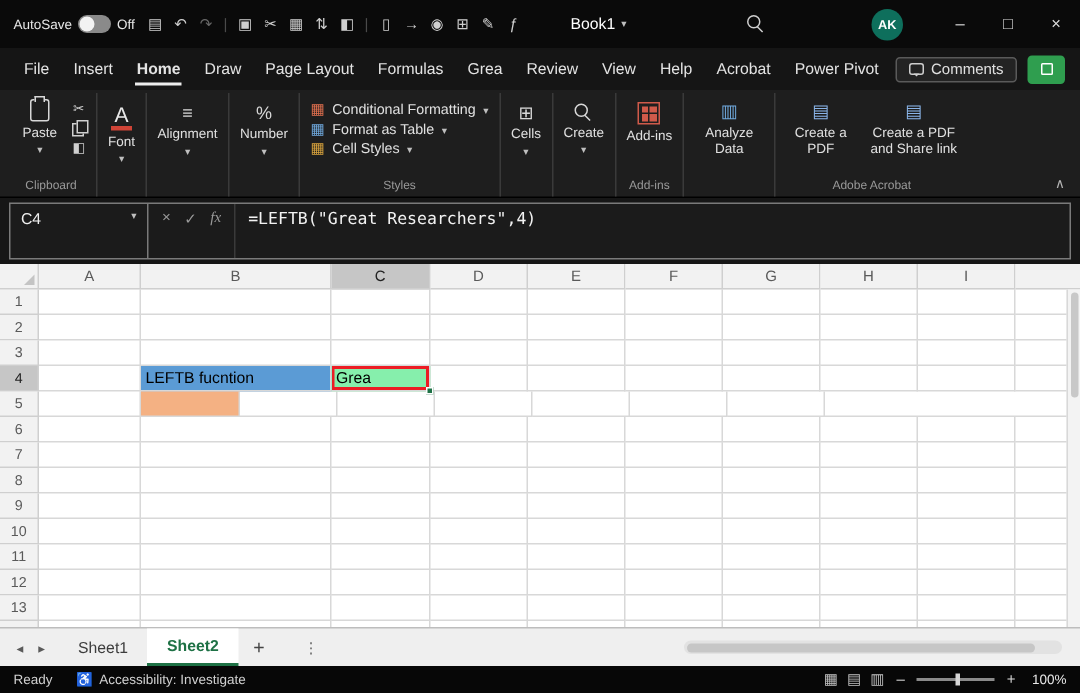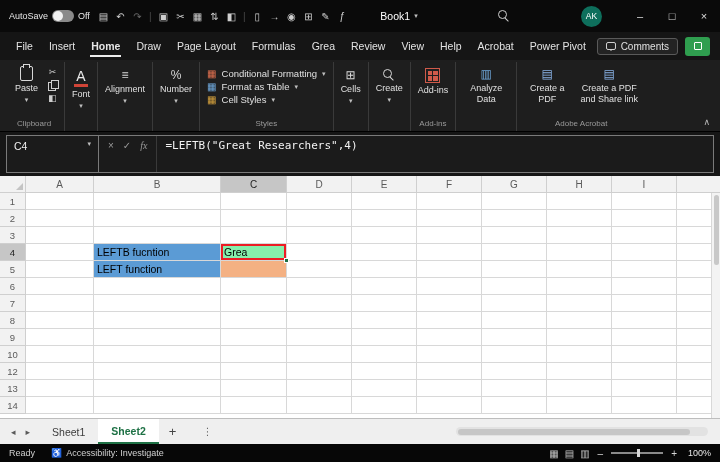--- a/index.html
+++ b/index.html
@@ -16,21 +16,21 @@
   .tbi{min-width:15px;text-align:center;font-size:10px;color:#cfcfcf}
   .tbi.dim{color:#686868}
   .tbi.sep{color:#4a4a4a;min-width:7px}
   .title-center{position:absolute;left:399px;transform:translateX(-50%);font-size:10.5px;color:#fff;display:flex;gap:4px;align-items:center}
   .caret{font-size:7px;color:#bfbfbf}
   .tb-right{margin-left:auto;display:flex;align-items:center;height:100%}
   .mag{position:relative;width:12px;height:12px;display:inline-block}
   .mag::before{content:"";position:absolute;width:7px;height:7px;border:1.4px solid #cfcfcf;border-radius:50%;left:0;top:0}
   .mag::after{content:"";position:absolute;width:5px;height:1.4px;background:#cfcfcf;transform:rotate(45deg);left:6px;top:9px}
   .searchbtn{width:34px;height:32px;display:flex;align-items:center;justify-content:center}
-  .avatar{width:21px;height:21px;border-radius:50%;background:#0e6f5c;color:#fff;font-size:8.5px;font-weight:normal;display:flex;align-items:center;justify-content:center;margin:0 22px 0 60px}
+  .avatar{width:21px;height:21px;border-radius:50%;background:#0e6f5c;color:#fff;font-size:8.5px;font-weight:bold;display:flex;align-items:center;justify-content:center;margin:0 22px 0 60px}
   .winbtn{width:32px;height:32px;display:flex;align-items:center;justify-content:center;font-size:11px;color:#ddd}
 
   
   .menubar{flex:0 0 28px;background:#151515;display:flex;align-items:center;padding:0 8px}
   .menu-tabs{display:flex;align-items:center;height:100%}
   .menu-tab{font-size:10.5px;color:#e3e3e3;padding:0 8px;height:100%;display:flex;align-items:center;position:relative}
   .menu-tab.active{font-weight:bold}
   .menu-tab.active::after{content:"";position:absolute;left:7px;right:7px;bottom:3px;height:2px;background:#ececec}
   .menu-right{margin-left:auto;display:flex;gap:7px;align-items:center}
   .comments-btn{display:flex;align-items:center;gap:5px;border:1px solid #5a5a5a;border-radius:3px;color:#e0e0e0;font-size:10px;padding:2px 8px;background:#232323}
@@ -384,21 +384,20 @@
           <div class="cell" style="flex: 0 0 65px;"></div>
           <div class="cell" style="flex: 0 0 65px;"></div>
           <div class="cell" style="flex: 0 0 65px;"></div>
           <div class="cell" style="flex: 0 0 65px;"></div>
           <div class="cell" style="flex: 0 0 65px;"></div>
           <div class="cellfiller"></div>
         </div>
         <div class="grid-row">
           <div class="rowhdr">5</div>
           <div class="cell" style="flex: 0 0 68px;"></div>
-          <div class="cell" style="flex: 0 0 127px; background: rgb(91, 155, 213);">LEFT function</div>
           <div class="cell" style="flex: 0 0 66px; background: rgb(244, 177, 131);"></div>
           <div class="cell" style="flex: 0 0 65px;"></div>
           <div class="cell" style="flex: 0 0 65px;"></div>
           <div class="cell" style="flex: 0 0 65px;"></div>
           <div class="cell" style="flex: 0 0 65px;"></div>
           <div class="cell" style="flex: 0 0 65px;"></div>
           <div class="cell" style="flex: 0 0 65px;"></div>
           <div class="cellfiller"></div>
         </div>
         <div class="grid-row">
@@ -448,20 +447,33 @@
           <div class="cell" style="flex: 0 0 65px;"></div>
           <div class="cell" style="flex: 0 0 65px;"></div>
           <div class="cell" style="flex: 0 0 65px;"></div>
           <div class="cell" style="flex: 0 0 65px;"></div>
           <div class="cell" style="flex: 0 0 65px;"></div>
           <div class="cell" style="flex: 0 0 65px;"></div>
           <div class="cellfiller"></div>
         </div>
         <div class="grid-row">
           <div class="rowhdr">10</div>
+          <div class="cell" style="flex: 0 0 68px;"></div>
+          <div class="cell" style="flex: 0 0 127px;"></div>
+          <div class="cell" style="flex: 0 0 66px;"></div>
+          <div class="cell" style="flex: 0 0 65px;"></div>
+          <div class="cell" style="flex: 0 0 65px;"></div>
+          <div class="cell" style="flex: 0 0 65px;"></div>
+          <div class="cell" style="flex: 0 0 65px;"></div>
+          <div class="cell" style="flex: 0 0 65px;"></div>
+          <div class="cell" style="flex: 0 0 65px;"></div>
+          <div class="cellfiller"></div>
+        </div>
+        <div class="grid-row">
+          <div class="rowhdr">11</div>
           <div class="cell" style="flex: 0 0 68px;"></div>
           <div class="cell" style="flex: 0 0 127px;"></div>
           <div class="cell" style="flex: 0 0 66px;"></div>
           <div class="cell" style="flex: 0 0 65px;"></div>
           <div class="cell" style="flex: 0 0 65px;"></div>
           <div class="cell" style="flex: 0 0 65px;"></div>
           <div class="cell" style="flex: 0 0 65px;"></div>
           <div class="cell" style="flex: 0 0 65px;"></div>
           <div class="cell" style="flex: 0 0 65px;"></div>
           <div class="cellfiller"></div>

